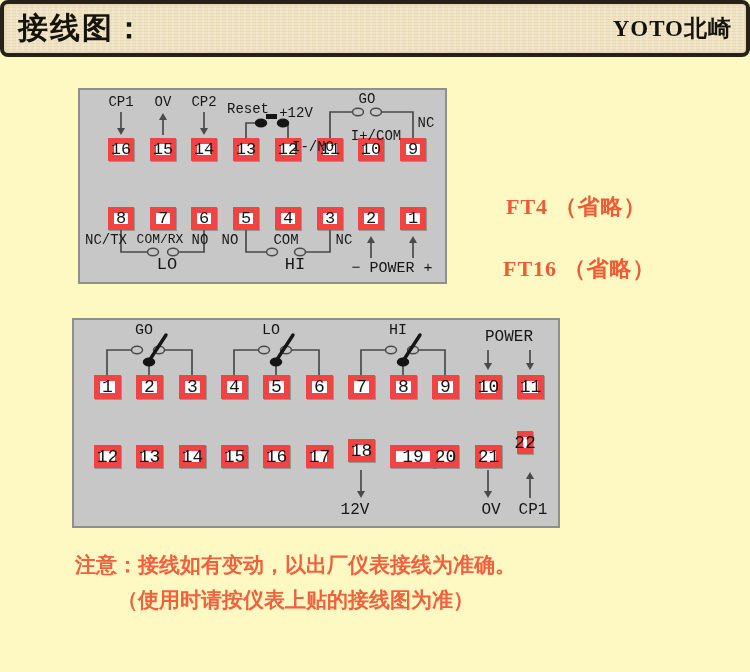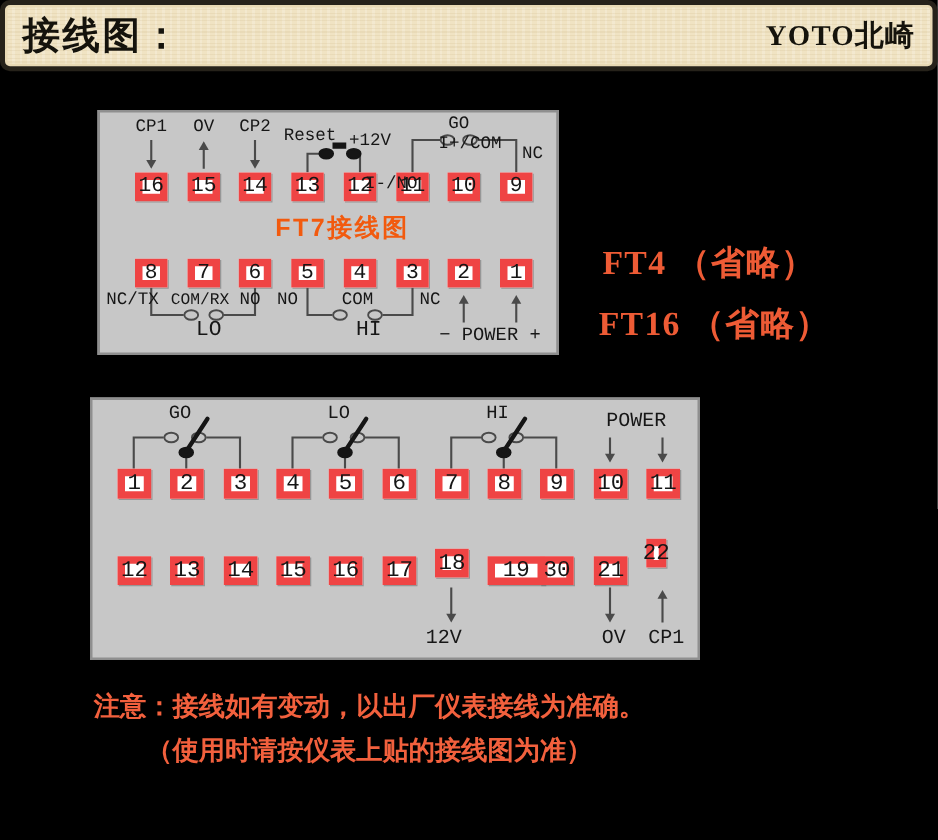--- a/index.html
+++ b/index.html
@@ -1,21 +1,21 @@
 <!DOCTYPE html>
 <html><head>
 <meta charset="utf-8">
 <style>
   html,body{margin:0;padding:0;}
   body{
     width:750px;height:672px;background:#ffffff;
     font-family:"Liberation Sans",sans-serif;
     position:relative;overflow:hidden;
   }
-  .page{position:absolute;left:0;top:0;width:750px;height:672px;background:#000000;}
+  .page{position:absolute;left:0;top:0;width:750px;height:672px;background:#fef9c3;}
 
   
   .header{
     position:absolute;left:0;top:0;width:750px;height:57px;box-sizing:border-box;
     background-color:#f0e3c3;
     background-image:
       repeating-linear-gradient(0deg, rgba(170,140,80,0.10) 0 1px, transparent 1px 3px),
       repeating-linear-gradient(90deg, rgba(255,255,255,0.20) 0 2px, transparent 2px 6px);
     border:4px solid #26221a;border-radius:8px;
     box-shadow:inset 0 0 0 2px #e8d9b4;
@@ -55,24 +55,24 @@
     font-weight:bold;color:#f25a0e;font-size:20px;
     white-space:nowrap;letter-spacing:2px;
     font-family:"Liberation Sans",sans-serif;
   }
   .ft7-title{left:194px;top:79px;}
   .ft8-title{left:235px;top:85px;}
 
   
   .side-note{
     position:absolute;font-family:"Liberation Serif",serif;font-weight:bold;
-    color:#ee5b35;font-size:27px;white-space:nowrap;letter-spacing:1px;
+    color:#ee5b35;font-size:22px;white-space:nowrap;letter-spacing:1px;margin-left:24px;
   }
   #note-ft4{left:482px;top:192px;}
-  #note-ft16{left:479px;top:241px;}
+  #note-ft16{left:479px;top:254px;}
 
   
   .notice{
     position:absolute;left:0;top:551px;width:690px;
     font-family:"Liberation Serif",serif;font-weight:bold;
     color:#f2603d;font-size:21px;
   }
   .notice-line1{margin-left:75px;}
   .notice-line2{margin-left:117px;margin-top:7px;}
 </style>
@@ -109,37 +109,36 @@
         <polyline points="99,162 124,162 124,140" fill="none" stroke="#4a4a4a" stroke-width="1.7"></polyline>
         <polyline points="166,140 166,162 186,162" fill="none" stroke="#4a4a4a" stroke-width="1.7"></polyline>
         <ellipse cx="192" cy="162" rx="5.5" ry="3.8" fill="#c7c7c7" stroke="#4a4a4a" stroke-width="1.5"></ellipse>
         <ellipse cx="220" cy="162" rx="5.5" ry="3.8" fill="#c7c7c7" stroke="#4a4a4a" stroke-width="1.5"></ellipse>
         <polyline points="226,162 250,162 250,140" fill="none" stroke="#4a4a4a" stroke-width="1.7"></polyline>
         <polyline points="291,168 291,152" fill="none" stroke="#4a4a4a" stroke-width="1.7"></polyline>
         <polygon points="291,146 287,153 295,153" fill="#4a4a4a"></polygon>
         <polyline points="333,168 333,152" fill="none" stroke="#4a4a4a" stroke-width="1.7"></polyline>
         <polygon points="333,146 329,153 337,153" fill="#4a4a4a"></polygon>
       </svg>
-    <div class="panel-title ft7-title">FT7接线图</div>
   <div class="tbox" style="left: 28px; top: 48px; width: 26px; height: 23px; font-size: 17px;">16</div>
       <div class="plabel" style="left: 41px; top: 4px; font-size: 14px;">CP1</div>
       <div class="tbox" style="left: 70px; top: 48px; width: 26px; height: 23px; font-size: 17px;">15</div>
       <div class="plabel" style="left: 83px; top: 4px; font-size: 14px;">OV</div>
       <div class="tbox" style="left: 111px; top: 48px; width: 26px; height: 23px; font-size: 17px;">14</div>
       <div class="plabel" style="left: 124px; top: 4px; font-size: 14px;">CP2</div>
       <div class="tbox" style="left: 153px; top: 48px; width: 26px; height: 23px; font-size: 17px;">13</div>
       <div class="tbox" style="left: 195px; top: 48px; width: 26px; height: 23px; font-size: 17px;">12</div>
       <div class="tbox" style="left: 237px; top: 48px; width: 26px; height: 23px; font-size: 17px;">11</div>
       <div class="tbox" style="left: 278px; top: 48px; width: 26px; height: 23px; font-size: 17px;">10</div>
       <div class="tbox" style="left: 320px; top: 48px; width: 26px; height: 23px; font-size: 17px;">9</div>
       <div class="plabel" style="left: 168px; top: 11px; font-size: 14px;">Reset</div>
       <div class="plabel" style="left: 216px; top: 15px; font-size: 14px;">+12V</div>
       <div class="plabel" style="left: 287px; top: 1px; font-size: 14px;">GO</div>
       <div class="plabel" style="left: 233px; top: 25px; font-size: 14px; margin-top: 24px;">I-/NO</div>
-      <div class="plabel" style="left: 296px; top: 17px; font-size: 14px;">I+/COM</div>
+      <div class="plabel" style="left: 296px; top: 38px; font-size: 14px;">I+/COM</div>
       <div class="plabel" style="left: 346px; top: 25px; font-size: 14px;">NC</div>
       <div class="tbox" style="left: 28px; top: 117px; width: 26px; height: 23px; font-size: 17px;">8</div>
       <div class="tbox" style="left: 70px; top: 117px; width: 26px; height: 23px; font-size: 17px;">7</div>
       <div class="tbox" style="left: 111px; top: 117px; width: 26px; height: 23px; font-size: 17px;">6</div>
       <div class="tbox" style="left: 153px; top: 117px; width: 26px; height: 23px; font-size: 17px;">5</div>
       <div class="tbox" style="left: 195px; top: 117px; width: 26px; height: 23px; font-size: 17px;">4</div>
       <div class="tbox" style="left: 237px; top: 117px; width: 26px; height: 23px; font-size: 17px;">3</div>
       <div class="tbox" style="left: 278px; top: 117px; width: 26px; height: 23px; font-size: 17px;">2</div>
       <div class="tbox" style="left: 320px; top: 117px; width: 26px; height: 23px; font-size: 17px;">1</div>
       <div class="plabel" style="left: 26px; top: 142px; font-size: 14px;">NC/TX</div>
@@ -206,21 +205,21 @@
       <div class="plabel" style="left: 324px; top: 2px; font-size: 15px;">HI</div>
       <div class="plabel" style="left: 435px; top: 8px; font-size: 16px;">POWER</div>
       <div class="tbox" style="left: 20px; top: 125px; width: 27px; height: 23px; font-size: 18px;">12</div>
       <div class="tbox" style="left: 62px; top: 125px; width: 27px; height: 23px; font-size: 18px;">13</div>
       <div class="tbox" style="left: 105px; top: 125px; width: 27px; height: 23px; font-size: 18px;">14</div>
       <div class="tbox" style="left: 147px; top: 125px; width: 27px; height: 23px; font-size: 18px;">15</div>
       <div class="tbox" style="left: 189px; top: 125px; width: 27px; height: 23px; font-size: 18px;">16</div>
       <div class="tbox" style="left: 232px; top: 125px; width: 27px; height: 23px; font-size: 18px;">17</div>
       <div class="tbox" style="left: 274px; top: 119px; width: 27px; height: 23px; font-size: 18px;">18</div>
       <div class="tbox" style="left: 316px; top: 125px; width: 46px; height: 23px; font-size: 18px;">19</div>
-      <div class="tbox" style="left: 358px; top: 125px; width: 27px; height: 23px; font-size: 18px;">30</div>
+      <div class="tbox" style="left: 358px; top: 125px; width: 27px; height: 23px; font-size: 18px;">20</div>
       <div class="tbox" style="left: 401px; top: 125px; width: 27px; height: 23px; font-size: 18px;">21</div>
       <div class="tbox" style="left: 443px; top: 111px; width: 16px; height: 23px; font-size: 18px;">22</div>
       <div class="plabel" style="left: 281px; top: 181px; font-size: 16px;">12V</div>
       <div class="plabel" style="left: 417px; top: 181px; font-size: 16px;">OV</div>
       <div class="plabel" style="left: 459px; top: 181px; font-size: 16px;">CP1</div>
     </div>
 
   <div class="notice">
     <div class="notice-line1">注意：接线如有变动，以出厂仪表接线为准确。</div>
     <div class="notice-line2">（使用时请按仪表上贴的接线图为准）</div>

